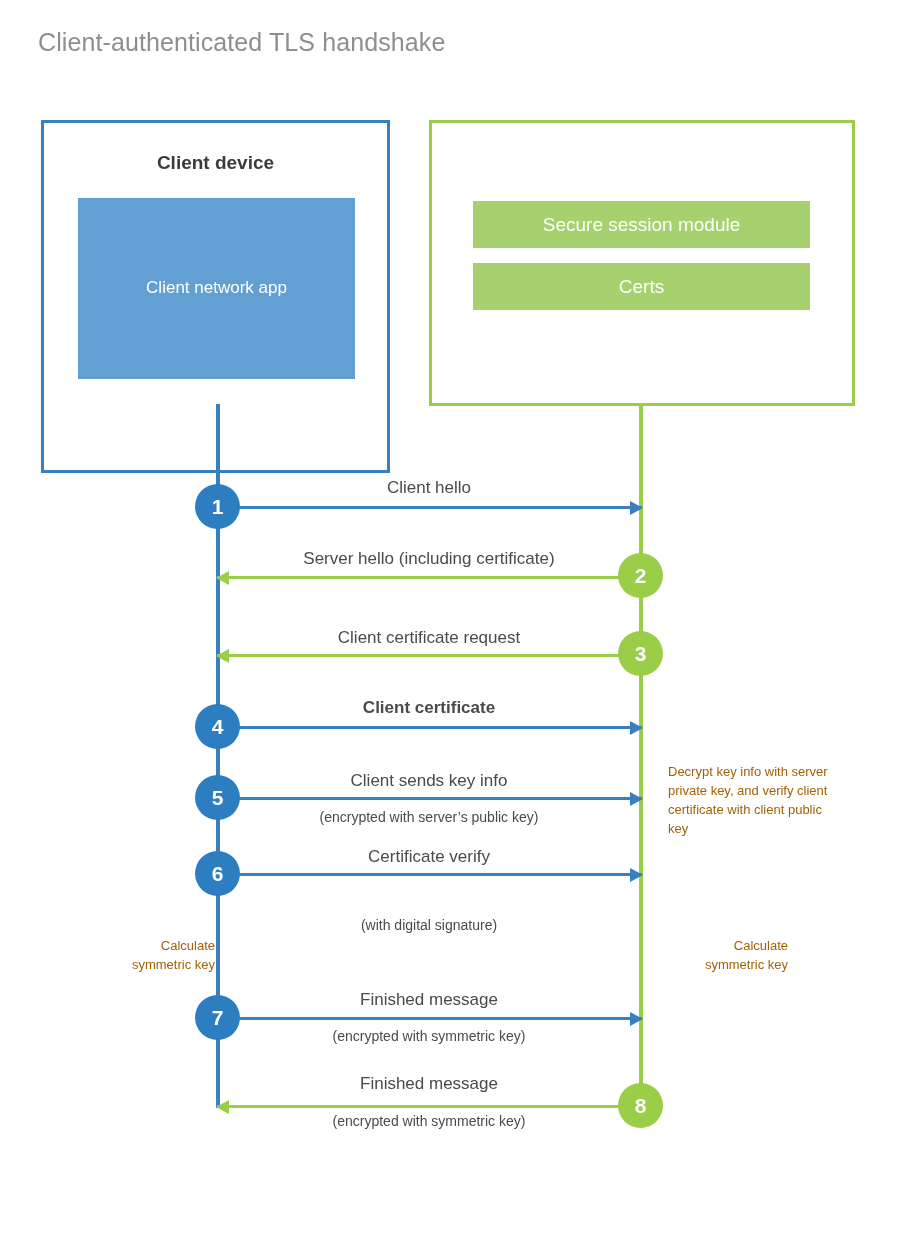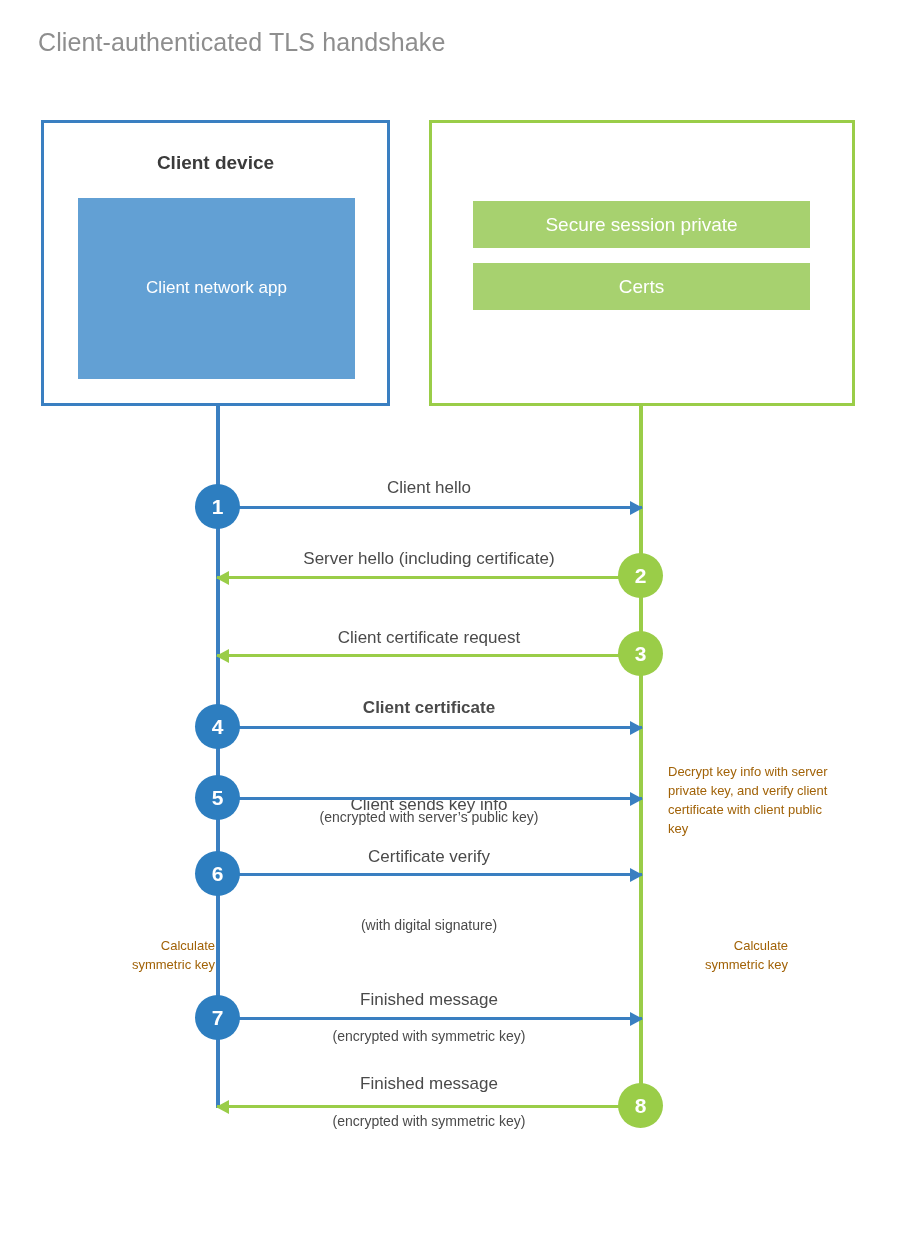--- a/index.html
+++ b/index.html
@@ -24,21 +24,21 @@
     white-space: nowrap;
   }
 
   
   .participant-box {
     position: absolute;
     background: #ffffff;
   }
   #client-box {
     left: 41px; top: 120px;
-    width: 349px; height: 286px;
+    width: 349px; height: 353px;
     border: 3px solid #3a7fc1;
   }
   #server-box {
     left: 429px; top: 120px;
     width: 426px; height: 286px;
     border: 3px solid #9acd48;
   }
   .participant-title {
     position: absolute;
     left: 0; right: 0;
@@ -150,21 +150,21 @@
 <body>
 
 <div id="page-title">Client-authenticated TLS handshake</div>
 
 <div class="participant-box" id="client-box">
   <div class="participant-title" id="client-title">Client device</div>
   <div id="client-app-block">Client network app</div>
 </div>
 
 <div class="participant-box" id="server-box">
-  <div class="server-module" id="server-module-0">Secure session private</div>
+  <div class="server-module" id="server-module-0">Secure session module</div>
   <div class="server-module" id="server-module-1">Certs</div>
 </div>
 
 <div class="lifeline" id="client-lifeline"></div>
 <div class="lifeline" id="server-lifeline"></div>
 
 <div class="msg-label" style="left:218px; top:478px; width:422px;">Client hello</div>
 <div class="msg-arrow blue to-right" style="left:218px; top:506px; width:424px;">
     <span class="head"></span>
   </div>
@@ -181,21 +181,21 @@
     <span class="head"></span>
   </div>
 <div class="step-circle green" style="left:618px; top:631px;">3</div>
 
 <div class="msg-label" style="left:218px; top:698px; width:422px;font-weight:bold;">Client certificate</div>
 <div class="msg-arrow blue to-right" style="left:218px; top:726px; width:424px;">
     <span class="head"></span>
   </div>
 <div class="step-circle blue" style="left:195px; top:704px;">4</div>
 
-<div class="msg-label" style="left:218px; top:771px; width:422px;margin-top:24px;">Client sends key info</div>
+<div class="msg-label" style="left:218px; top:771px; width:422px;">Client sends key info</div>
 <div class="msg-arrow blue to-right" style="left:218px; top:797px; width:424px;">
     <span class="head"></span>
   </div>
 <div class="msg-sublabel" style="left:218px; top:809px; width:422px;">(encrypted with server’s public key)</div>
 <div class="step-circle blue" style="left:195px; top:775px;">5</div>
 
 <div class="msg-label" style="left:218px; top:847px; width:422px;">Certificate verify</div>
 <div class="msg-arrow blue to-right" style="left:218px; top:873px; width:424px;">
     <span class="head"></span>
   </div>

